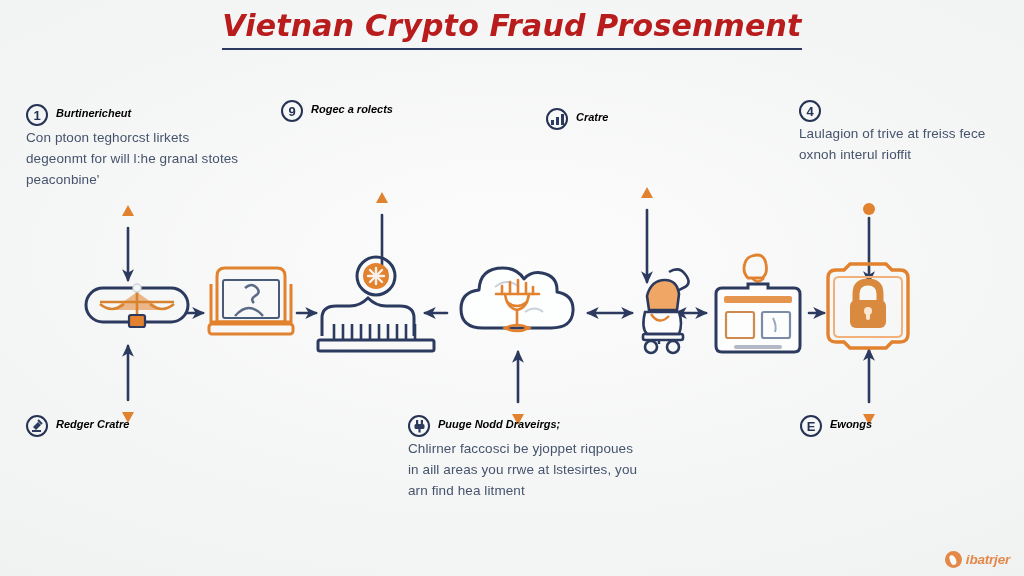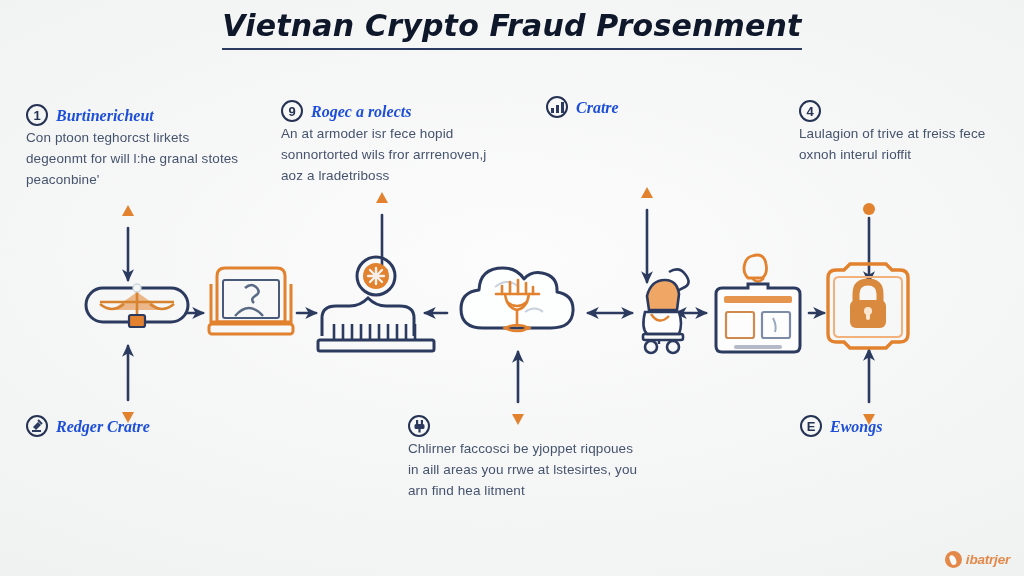--- a/index.html
+++ b/index.html
@@ -32,21 +32,21 @@
     left: 0;
     width: 100%;
     text-align: center;
   }
   #doc-title {
     display: inline-block;
     font-size: 30px;
     font-weight: bold;
     font-style: italic;
     letter-spacing: .2px;
-    color: #0f172a;
+    color: #b91c1c;
     padding-bottom: 5px;
     border-bottom: 2px solid #2a3a60;
     font-family: "DejaVu Sans", sans-serif;
   }
 
   
   .note {
     position: absolute;
     width: 220px;
   }
@@ -66,39 +66,39 @@
     display: flex;
     align-items: center;
     justify-content: center;
     font-size: 13px;
     font-weight: bold;
     line-height: 1;
     background: transparent;
   }
   .badge svg { display: block; }
   .note-title {
-    font-size: 16px;
+    font-size: 11px;
     font-weight: bold;
     font-style: italic;
-    color: #1d4ed8;
+    color: #000000;
     padding-top: 3px;
     line-height: 1.15;
-    font-family: Liberation Serif, serif;
+    font-family: Liberation Sans, sans-serif;
   }
   .note-body {
     font-size: 13.5px;
     line-height: 1.55;
     color: #46536d;
     letter-spacing: .1px;
   }
 
   
   #note-1 { left: 26px;  top: 104px; }
   #note-2 { left: 281px; top: 100px; width: 228px; }
-  #note-3 { left: 546px; top: 96px;  width: 230px; }
+  #note-3 { left: 546px; top: 108px;  width: 230px; }
   #note-4 { left: 799px; top: 100px; width: 215px; }
 
   
   #note-5 { left: 26px;  top: 415px; width: 235px; }
   #note-6 { left: 408px; top: 415px; width: 235px; }
   #note-7 { left: 800px; top: 415px; width: 215px; }
 
   
   #flow {
     position: absolute;
@@ -350,21 +350,20 @@
     <div class="note-title">Burtinericheut</div>
   </div>
   <div class="note-body">Con ptoon teghorcst lirkets degeonmt for will l:he granal stotes peaconbine'</div>
 </div>
 
 <div class="note" id="note-2">
   <div class="note-head">
     <div class="badge">9</div>
     <div class="note-title">Rogec a rolects</div>
   </div>
-  <div class="note-body">An at armoder isr fece hopid sonnortorted wils fror arrrenoven,j aoz a lradetriboss</div>
 </div>
 
 <div class="note" id="note-3">
   <div class="note-head">
     <div class="badge">
       <svg width="15" height="13" viewBox="0 0 15 13">
         <rect x="1" y="7" width="3" height="5" fill="#2b3a5e"></rect>
         <rect x="6" y="4" width="3" height="8" fill="#2b3a5e"></rect>
         <rect x="11" y="1" width="3" height="11" fill="#2b3a5e"></rect>
       </svg>
@@ -396,20 +395,21 @@
 <div class="note" id="note-6">
   <div class="note-head">
     <div class="badge">
       <svg width="13" height="14" viewBox="0 0 13 14">
         <rect x="3" y="1" width="2.2" height="4" fill="#2b3a5e"></rect>
         <rect x="7.8" y="1" width="2.2" height="4" fill="#2b3a5e"></rect>
         <rect x="1.5" y="5" width="10" height="5" rx="1.5" fill="#2b3a5e"></rect>
         <rect x="5.4" y="10" width="2.2" height="3.5" fill="#2b3a5e"></rect>
       </svg>
     </div>
+    <div class="note-title">Puuge Nodd Draveirgs;</div>
   </div>
   <div class="note-body">Chlirner faccosci be yjoppet riqpoues in aill areas you rrwe at lstesirtes, you arn find hea litment</div>
 </div>
 
 <div class="note" id="note-7">
   <div class="note-head">
     <div class="badge">E</div>
     <div class="note-title">Ewongs</div>
   </div>
 </div>

